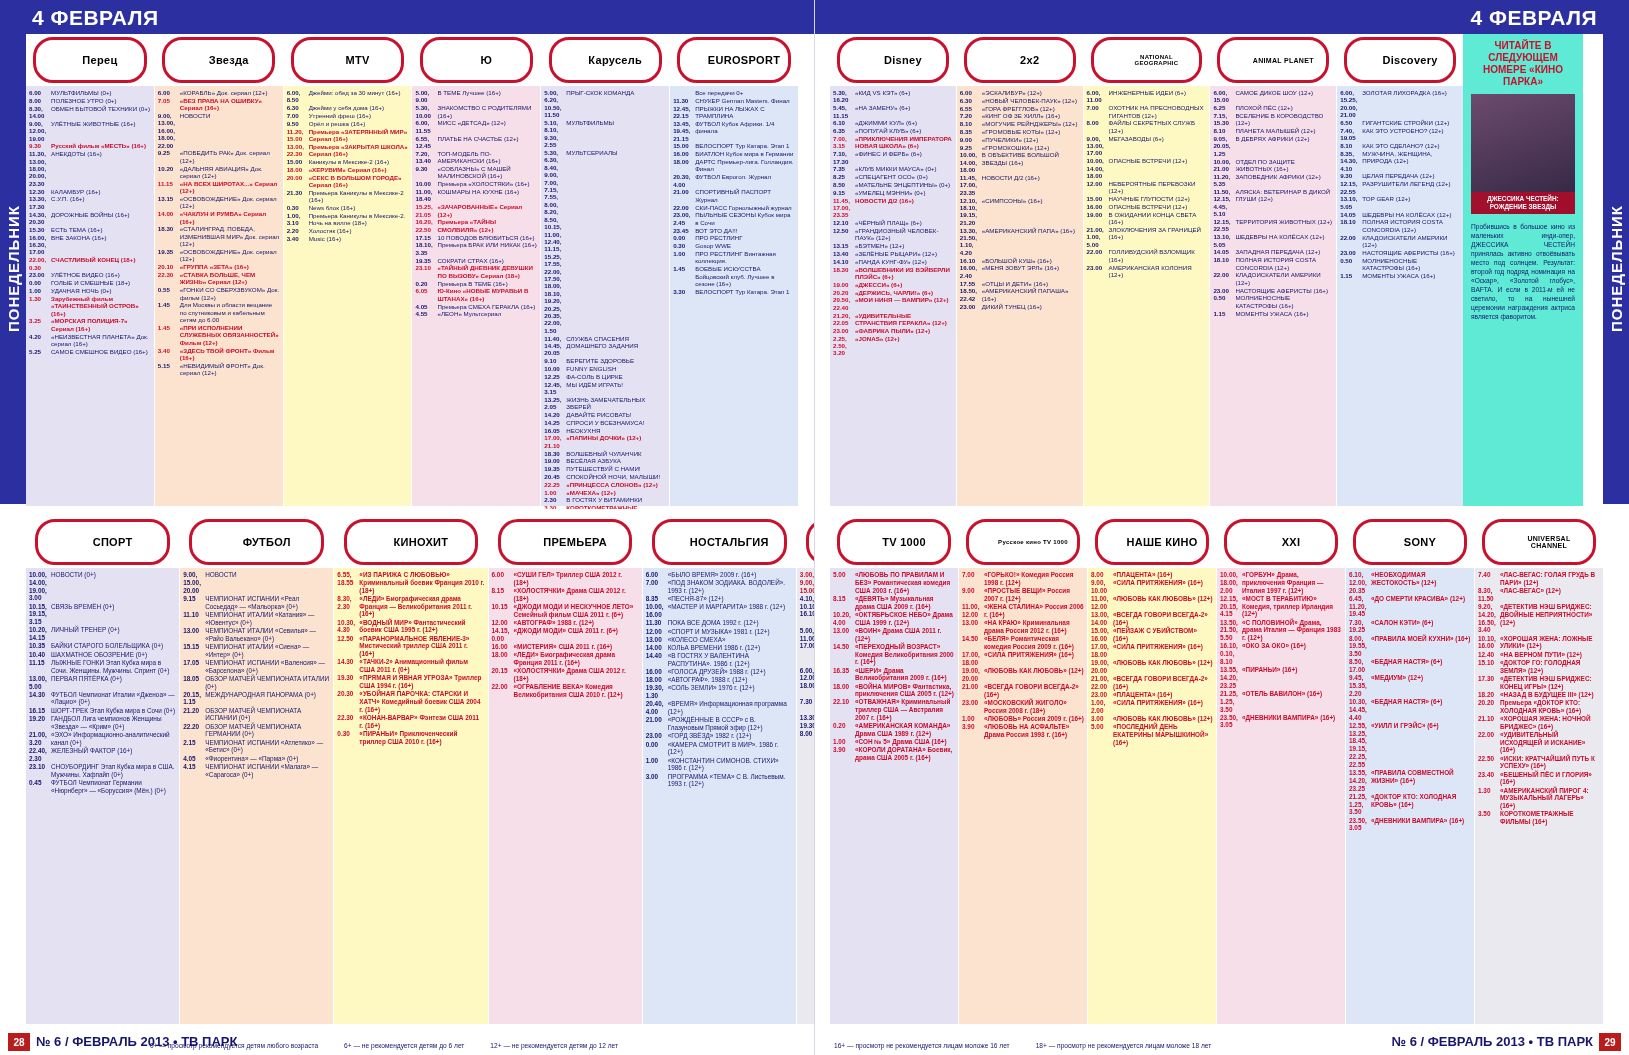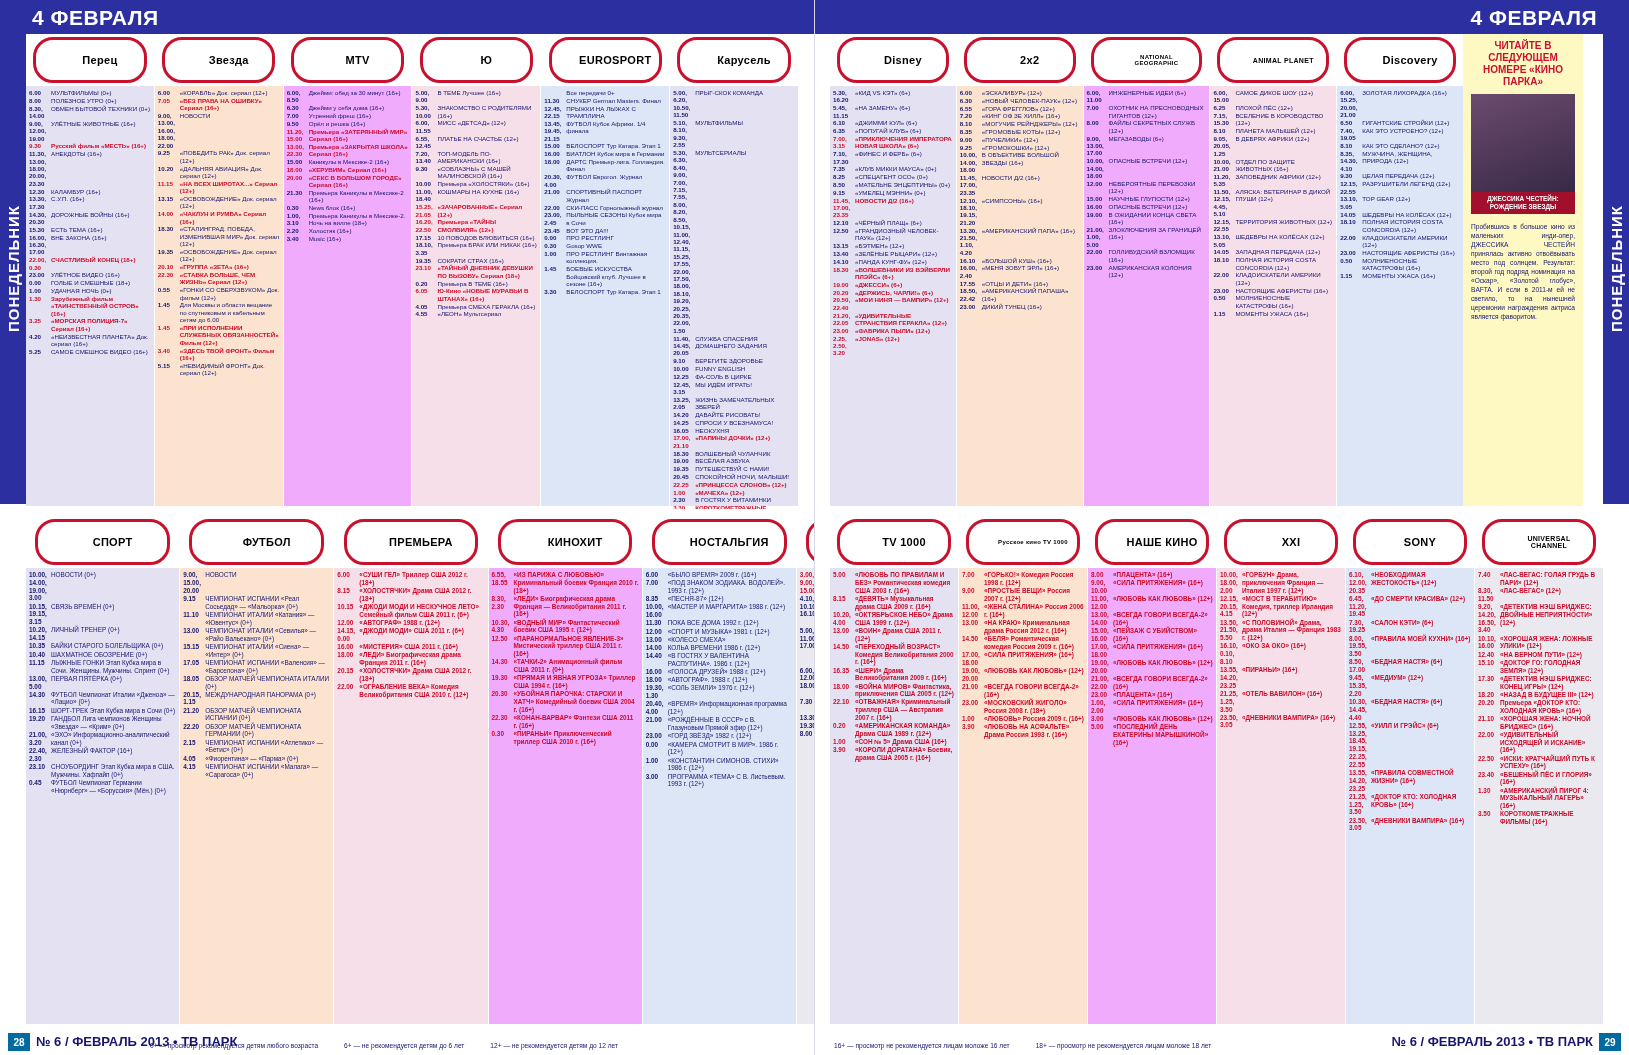--- a/index.html
+++ b/index.html
@@ -37,41 +37,41 @@
 
   
   .it{display:flex;margin-bottom:.4px;}
   .it .t{width:22px;flex:0 0 22px;font-weight:bold;color:#16166e;}
   .it .d{flex:1 1 auto;color:#16166e;}
   .it.hl .t,.it.hl .d{color:#cc0b2b;font-weight:bold;}
 
   
   .bg-lav{background:#e4e1f2;}
   .bg-peach{background:#fbe3cf;}
-  .bg-lav2{background:#f0abfc;}
+  .bg-lav2{background:#fef9c3;}
   .bg-pink{background:#f7dfe9;}
   .bg-blue{background:#dde6f6;}
   .bg-grey{background:#e9e9ef;}
 
   
   .badge{position:relative;width:84%;height:40px;border-radius:20px;border:3px solid #c9112e;
          background:#fff;display:flex;align-items:center;justify-content:center;overflow:hidden;}
   .badge .txt{font-size:11px;font-weight:bold;letter-spacing:.3px;margin-left:20px;}
 
   
-  .promo{position:absolute;right:26px;top:34px;width:120px;height:472px;background:#fef9c3;}
+  .promo{position:absolute;right:26px;top:34px;width:120px;height:472px;background:#5eead4;}
   .promo .ptitle{color:#c9112e;font-weight:bold;font-size:10px;text-align:center;padding:6px 4px 2px;line-height:12px;}
   .promo .pimg{margin:4px 8px;height:120px;background:linear-gradient(160deg,#6c4b6e,#2f2340);position:relative;}
   .promo .pcap{position:absolute;left:0;right:0;bottom:0;background:rgba(180,10,40,.85);color:#fff;
                font-size:6.4px;font-weight:bold;text-align:center;padding:3px 2px;line-height:8px;}
   .promo .ptext{font-size:6.6px;line-height:9px;color:#16166e;padding:4px 8px;text-align:justify;}
 
   
   .foot{position:absolute;left:0;right:0;bottom:0;height:26px;background:#ffffff;}
-  .foot .pg{position:absolute;bottom:4px;width:22px;height:18px;background:#0369a1;color:#fff;
+  .foot .pg{position:absolute;bottom:4px;width:22px;height:18px;background:#b91c1c;color:#fff;
             font-size:10px;font-weight:bold;display:flex;align-items:center;justify-content:center;}
   .sheet.left .foot .pg{left:8px;}
   .sheet.right .foot .pg{right:8px;}
   .foot .issue{position:absolute;bottom:6px;font-size:13px;font-weight:bold;color:#16166e;}
   .sheet.left .foot .issue{left:36px;}
   .sheet.right .foot .issue{right:36px;}
   .foot .legend{position:absolute;bottom:6px;font-size:6.6px;color:#16166e;}
   .sheet.left .foot .legend{left:150px;}
   .sheet.right .foot .legend{left:20px;}
   .legend span{margin-right:26px;}
@@ -393,20 +393,113 @@
               <div class="it">
                 <div class="t">4.05</div>
                 <div class="d">Премьера СМЕХА ГЕРАКЛА (16+)</div>
               </div>
               <div class="it">
                 <div class="t">4.55</div>
                 <div class="d">«ЛЕОН» Мультсериал</div>
               </div>
             </div>
           </div>
+          <div class="col bg-lav">
+            <div class="logo">
+              <div class="badge">
+                <div class="txt" style="text-align: center; padding: 0px 4px;">Карусель</div>
+              </div>
+            </div>
+            <div class="listing">
+              <div class="it">
+                <div class="t">5.00, 6.20, 10.50, 11.50</div>
+                <div class="d">ПРЫГ-СКОК КОМАНДА</div>
+              </div>
+              <div class="it">
+                <div class="t">5.10, 8.10, 9.30, 2.55</div>
+                <div class="d">МУЛЬТФИЛЬМЫ</div>
+              </div>
+              <div class="it">
+                <div class="t">5.30, 6.30, 8.40, 9.00, 7.00, 7.15, 7.55, 8.00, 8.20, 8.50, 10.15, 11.00, 12.40, 11.15, 15.25, 17.55, 22.00, 17.50, 18.00, 18.10, 19.20, 20.25, 20.35, 22.00, 1.50</div>
+                <div class="d">МУЛЬТСЕРИАЛЫ</div>
+              </div>
+              <div class="it">
+                <div class="t">11.40, 14.45, 20.05</div>
+                <div class="d">СЛУЖБА СПАСЕНИЯ ДОМАШНЕГО ЗАДАНИЯ</div>
+              </div>
+              <div class="it">
+                <div class="t">9.10</div>
+                <div class="d">БЕРЕГИТЕ ЗДОРОВЬЕ</div>
+              </div>
+              <div class="it">
+                <div class="t">10.00</div>
+                <div class="d">FUNNY ENGLISH</div>
+              </div>
+              <div class="it">
+                <div class="t">12.25</div>
+                <div class="d">ФА-СОЛЬ В ЦИРКЕ</div>
+              </div>
+              <div class="it">
+                <div class="t">12.45, 3.15</div>
+                <div class="d">МЫ ИДЁМ ИГРАТЬ!</div>
+              </div>
+              <div class="it">
+                <div class="t">13.25, 2.05</div>
+                <div class="d">ЖИЗНЬ ЗАМЕЧАТЕЛЬНЫХ ЗВЕРЕЙ</div>
+              </div>
+              <div class="it">
+                <div class="t">14.20</div>
+                <div class="d">ДАВАЙТЕ РИСОВАТЬ!</div>
+              </div>
+              <div class="it">
+                <div class="t">14.25</div>
+                <div class="d">СПРОСИ У ВСЕЗНАМУСА!</div>
+              </div>
+              <div class="it">
+                <div class="t">16.05</div>
+                <div class="d">НЕОКУХНЯ</div>
+              </div>
+              <div class="it hl">
+                <div class="t">17.00, 21.10</div>
+                <div class="d">«ПАПИНЫ ДОЧКИ» (12+)</div>
+              </div>
+              <div class="it">
+                <div class="t">18.30</div>
+                <div class="d">ВОЛШЕБНЫЙ ЧУЛАНЧИК</div>
+              </div>
+              <div class="it">
+                <div class="t">19.00</div>
+                <div class="d">ВЕСЁЛАЯ АЗБУКА</div>
+              </div>
+              <div class="it">
+                <div class="t">19.35</div>
+                <div class="d">ПУТЕШЕСТВУЙ С НАМИ!</div>
+              </div>
+              <div class="it">
+                <div class="t">20.45</div>
+                <div class="d">СПОКОЙНОЙ НОЧИ, МАЛЫШИ!</div>
+              </div>
+              <div class="it hl">
+                <div class="t">22.25</div>
+                <div class="d">«ПРИНЦЕССА СЛОНОВ» (12+)</div>
+              </div>
+              <div class="it hl">
+                <div class="t">1.00</div>
+                <div class="d">«МАЧЕХА» (12+)</div>
+              </div>
+              <div class="it">
+                <div class="t">2.30</div>
+                <div class="d">В ГОСТЯХ У ВИТАМИНКИ</div>
+              </div>
+              <div class="it hl">
+                <div class="t">3.30</div>
+                <div class="d">КОРОТКОМЕТРАЖНЫЕ ФИЛЬМЫ</div>
+              </div>
+            </div>
+          </div>
           <div class="col bg-blue">
             <div class="logo">
               <div class="badge">
                 <div class="txt" style="text-align: center; padding: 0px 4px;">EUROSPORT</div>
               </div>
             </div>
             <div class="listing">
               <div class="it">
                 <div class="t"></div>
                 <div class="d">Все передачи 0+</div>
@@ -467,113 +560,20 @@
                 <div class="t">1.00</div>
                 <div class="d">ПРО РЕСТЛИНГ Винтажная коллекция.</div>
               </div>
               <div class="it">
                 <div class="t">1.45</div>
                 <div class="d">БОЕВЫЕ ИСКУССТВА Бойцовский клуб. Лучшее в сезоне (16+)</div>
               </div>
               <div class="it">
                 <div class="t">3.30</div>
                 <div class="d">ВЕЛОСПОРТ Тур Катара. Этап 1</div>
-              </div>
-            </div>
-          </div>
-          <div class="col bg-lav">
-            <div class="logo">
-              <div class="badge">
-                <div class="txt" style="text-align: center; padding: 0px 4px;">Карусель</div>
-              </div>
-            </div>
-            <div class="listing">
-              <div class="it">
-                <div class="t">5.00, 6.20, 10.50, 11.50</div>
-                <div class="d">ПРЫГ-СКОК КОМАНДА</div>
-              </div>
-              <div class="it">
-                <div class="t">5.10, 8.10, 9.30, 2.55</div>
-                <div class="d">МУЛЬТФИЛЬМЫ</div>
-              </div>
-              <div class="it">
-                <div class="t">5.30, 6.30, 8.40, 9.00, 7.00, 7.15, 7.55, 8.00, 8.20, 8.50, 10.15, 11.00, 12.40, 11.15, 15.25, 17.55, 22.00, 17.50, 18.00, 18.10, 19.20, 20.25, 20.35, 22.00, 1.50</div>
-                <div class="d">МУЛЬТСЕРИАЛЫ</div>
-              </div>
-              <div class="it">
-                <div class="t">11.40, 14.45, 20.05</div>
-                <div class="d">СЛУЖБА СПАСЕНИЯ ДОМАШНЕГО ЗАДАНИЯ</div>
-              </div>
-              <div class="it">
-                <div class="t">9.10</div>
-                <div class="d">БЕРЕГИТЕ ЗДОРОВЬЕ</div>
-              </div>
-              <div class="it">
-                <div class="t">10.00</div>
-                <div class="d">FUNNY ENGLISH</div>
-              </div>
-              <div class="it">
-                <div class="t">12.25</div>
-                <div class="d">ФА-СОЛЬ В ЦИРКЕ</div>
-              </div>
-              <div class="it">
-                <div class="t">12.45, 3.15</div>
-                <div class="d">МЫ ИДЁМ ИГРАТЬ!</div>
-              </div>
-              <div class="it">
-                <div class="t">13.25, 2.05</div>
-                <div class="d">ЖИЗНЬ ЗАМЕЧАТЕЛЬНЫХ ЗВЕРЕЙ</div>
-              </div>
-              <div class="it">
-                <div class="t">14.20</div>
-                <div class="d">ДАВАЙТЕ РИСОВАТЬ!</div>
-              </div>
-              <div class="it">
-                <div class="t">14.25</div>
-                <div class="d">СПРОСИ У ВСЕЗНАМУСА!</div>
-              </div>
-              <div class="it">
-                <div class="t">16.05</div>
-                <div class="d">НЕОКУХНЯ</div>
-              </div>
-              <div class="it hl">
-                <div class="t">17.00, 21.10</div>
-                <div class="d">«ПАПИНЫ ДОЧКИ» (12+)</div>
-              </div>
-              <div class="it">
-                <div class="t">18.30</div>
-                <div class="d">ВОЛШЕБНЫЙ ЧУЛАНЧИК</div>
-              </div>
-              <div class="it">
-                <div class="t">19.00</div>
-                <div class="d">ВЕСЁЛАЯ АЗБУКА</div>
-              </div>
-              <div class="it">
-                <div class="t">19.35</div>
-                <div class="d">ПУТЕШЕСТВУЙ С НАМИ!</div>
-              </div>
-              <div class="it">
-                <div class="t">20.45</div>
-                <div class="d">СПОКОЙНОЙ НОЧИ, МАЛЫШИ!</div>
-              </div>
-              <div class="it hl">
-                <div class="t">22.25</div>
-                <div class="d">«ПРИНЦЕССА СЛОНОВ» (12+)</div>
-              </div>
-              <div class="it hl">
-                <div class="t">1.00</div>
-                <div class="d">«МАЧЕХА» (12+)</div>
-              </div>
-              <div class="it">
-                <div class="t">2.30</div>
-                <div class="d">В ГОСТЯХ У ВИТАМИНКИ</div>
-              </div>
-              <div class="it hl">
-                <div class="t">3.30</div>
-                <div class="d">КОРОТКОМЕТРАЖНЫЕ ФИЛЬМЫ</div>
               </div>
             </div>
           </div>
         </div>
       <div class="block blockB">
           <div class="col bg-lav">
             <div class="logo">
               <div class="badge">
                 <div class="txt" style="text-align: center; padding: 0px 4px;">СПОРТ</div>
               </div>
@@ -691,20 +691,65 @@
               <div class="it">
                 <div class="t">4.05</div>
                 <div class="d">«Фиорентина» — «Парма» (0+)</div>
               </div>
               <div class="it">
                 <div class="t">4.15</div>
                 <div class="d">ЧЕМПИОНАТ ИСПАНИИ «Малага» — «Сарагоса» (0+)</div>
               </div>
             </div>
           </div>
+          <div class="col bg-lav2">
+            <div class="logo">
+              <div class="badge">
+                <div class="txt" style="text-align: center; padding: 0px 4px;">КИНОХИТ</div>
+              </div>
+            </div>
+            <div class="listing">
+              <div class="it hl">
+                <div class="t">6.55, 18.55</div>
+                <div class="d">«ИЗ ПАРИЖА С ЛЮБОВЬЮ» Криминальный боевик Франция 2010 г. (18+)</div>
+              </div>
+              <div class="it hl">
+                <div class="t">8.30, 2.30</div>
+                <div class="d">«ЛЕДИ» Биографическая драма Франция — Великобритания 2011 г. (16+)</div>
+              </div>
+              <div class="it hl">
+                <div class="t">10.30, 4.30</div>
+                <div class="d">«ВОДНЫЙ МИР» Фантастический боевик США 1995 г. (12+)</div>
+              </div>
+              <div class="it hl">
+                <div class="t">12.50</div>
+                <div class="d">«ПАРАНОРМАЛЬНОЕ ЯВЛЕНИЕ-3» Мистический триллер США 2011 г. (16+)</div>
+              </div>
+              <div class="it hl">
+                <div class="t">14.30</div>
+                <div class="d">«ТАЧКИ-2» Анимационный фильм США 2011 г. (0+)</div>
+              </div>
+              <div class="it hl">
+                <div class="t">19.30</div>
+                <div class="d">«ПРЯМАЯ И ЯВНАЯ УГРОЗА» Триллер США 1994 г. (16+)</div>
+              </div>
+              <div class="it hl">
+                <div class="t">20.30</div>
+                <div class="d">«УБОЙНАЯ ПАРОЧКА: СТАРСКИ И ХАТЧ» Комедийный боевик США 2004 г. (16+)</div>
+              </div>
+              <div class="it hl">
+                <div class="t">22.30</div>
+                <div class="d">«КОНАН-ВАРВАР» Фэнтези США 2011 г. (16+)</div>
+              </div>
+              <div class="it hl">
+                <div class="t">0.30</div>
+                <div class="d">«ПИРАНЬИ» Приключенческий триллер США 2010 г. (16+)</div>
+              </div>
+            </div>
+          </div>
           <div class="col bg-pink">
             <div class="logo">
               <div class="badge">
                 <div class="txt" style="text-align: center; padding: 0px 4px;">ПРЕМЬЕРА</div>
               </div>
             </div>
             <div class="listing">
               <div class="it hl">
                 <div class="t">6.00</div>
                 <div class="d">«СУШИ ГЕЛ» Триллер США 2012 г. (18+)</div>
@@ -733,65 +778,20 @@
                 <div class="t">18.00</div>
                 <div class="d">«ЛЕДИ» Биографическая драма Франция 2011 г. (16+)</div>
               </div>
               <div class="it hl">
                 <div class="t">20.15</div>
                 <div class="d">«ХОЛОСТЯЧКИ» Драма США 2012 г. (18+)</div>
               </div>
               <div class="it hl">
                 <div class="t">22.00</div>
                 <div class="d">«ОГРАБЛЕНИЕ ВЕКА» Комедия Великобритания США 2010 г. (12+)</div>
-              </div>
-            </div>
-          </div>
-          <div class="col bg-lav2">
-            <div class="logo">
-              <div class="badge">
-                <div class="txt" style="text-align: center; padding: 0px 4px;">КИНОХИТ</div>
-              </div>
-            </div>
-            <div class="listing">
-              <div class="it hl">
-                <div class="t">6.55, 18.55</div>
-                <div class="d">«ИЗ ПАРИЖА С ЛЮБОВЬЮ» Криминальный боевик Франция 2010 г. (18+)</div>
-              </div>
-              <div class="it hl">
-                <div class="t">8.30, 2.30</div>
-                <div class="d">«ЛЕДИ» Биографическая драма Франция — Великобритания 2011 г. (16+)</div>
-              </div>
-              <div class="it hl">
-                <div class="t">10.30, 4.30</div>
-                <div class="d">«ВОДНЫЙ МИР» Фантастический боевик США 1995 г. (12+)</div>
-              </div>
-              <div class="it hl">
-                <div class="t">12.50</div>
-                <div class="d">«ПАРАНОРМАЛЬНОЕ ЯВЛЕНИЕ-3» Мистический триллер США 2011 г. (16+)</div>
-              </div>
-              <div class="it hl">
-                <div class="t">14.30</div>
-                <div class="d">«ТАЧКИ-2» Анимационный фильм США 2011 г. (0+)</div>
-              </div>
-              <div class="it hl">
-                <div class="t">19.30</div>
-                <div class="d">«ПРЯМАЯ И ЯВНАЯ УГРОЗА» Триллер США 1994 г. (16+)</div>
-              </div>
-              <div class="it hl">
-                <div class="t">20.30</div>
-                <div class="d">«УБОЙНАЯ ПАРОЧКА: СТАРСКИ И ХАТЧ» Комедийный боевик США 2004 г. (16+)</div>
-              </div>
-              <div class="it hl">
-                <div class="t">22.30</div>
-                <div class="d">«КОНАН-ВАРВАР» Фэнтези США 2011 г. (16+)</div>
-              </div>
-              <div class="it hl">
-                <div class="t">0.30</div>
-                <div class="d">«ПИРАНЬИ» Приключенческий триллер США 2010 г. (16+)</div>
               </div>
             </div>
           </div>
           <div class="col bg-blue">
             <div class="logo">
               <div class="badge">
                 <div class="txt" style="text-align: center; padding: 0px 4px;">НОСТАЛЬГИЯ</div>
               </div>
             </div>
             <div class="listing">

